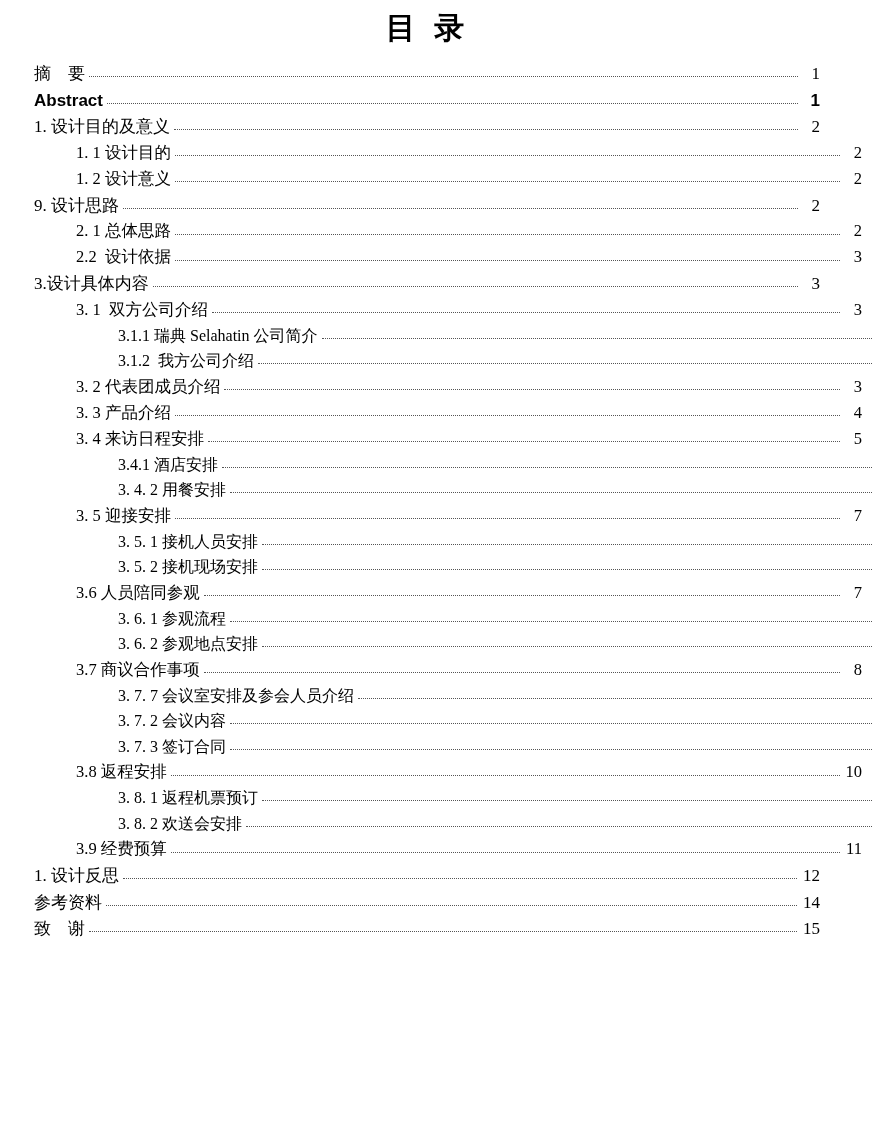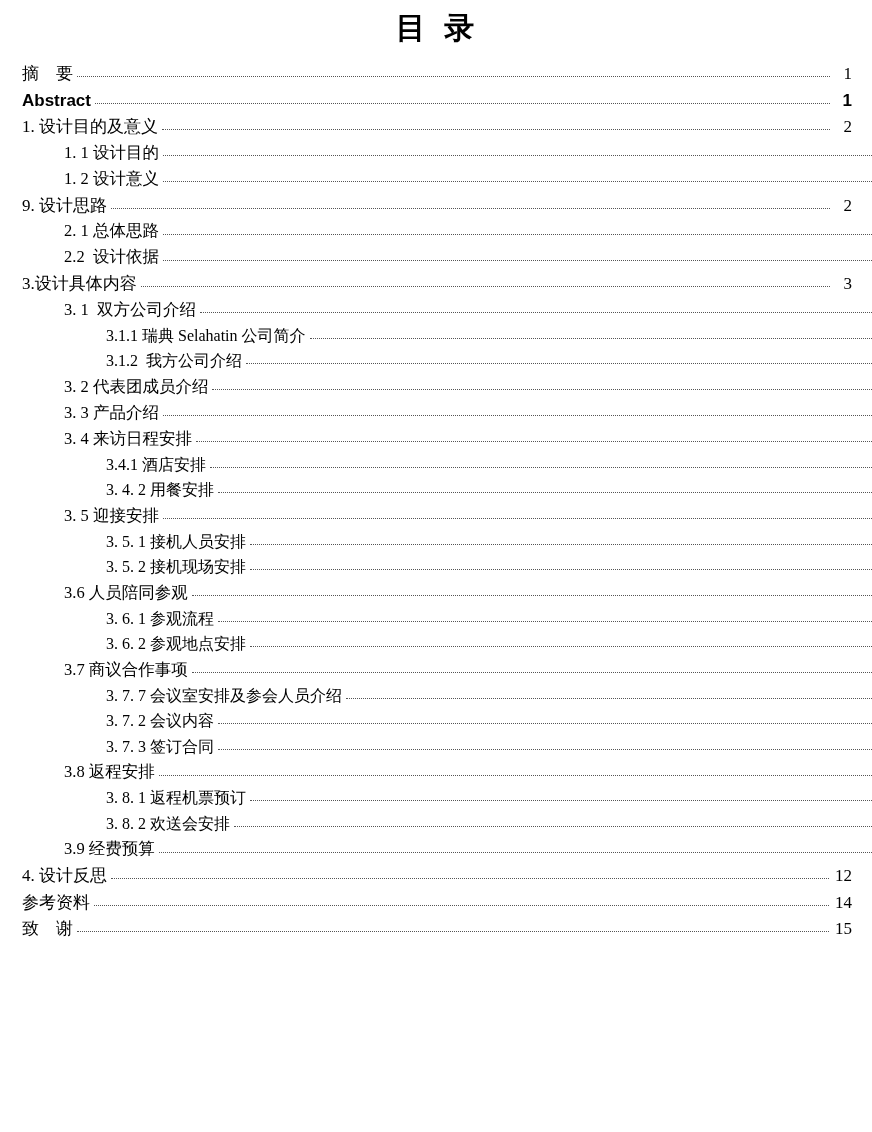--- a/index.html
+++ b/index.html
@@ -11,33 +11,33 @@
     width: 872px;
     height: 1132px;
     font-family: "Liberation Serif", "DejaVu Serif", serif;
     color: #000000;
     overflow: hidden;
   }
   .page {
     width: 872px;
     height: 1064px;
     box-sizing: border-box;
-    padding: 4px 16px 0 18px;
+    padding: 4px 36px 0 18px;
     position: relative;
   }
   .toc-title {
     text-align: center;
     font-size: 30px;
     font-weight: bold;
     letter-spacing: 4px;
     margin: 4px 0 16px 0;
     font-family: "DejaVu Serif", "Liberation Serif", serif;
   }
   .toc-list {
-    margin: 4px;
+    margin: 16px;
     padding: 0;
     list-style: none;
   }
   .toc-row {
     display: flex;
     align-items: flex-end;
     width: 100%;
     line-height: 1.0;
     margin-bottom: 9.5px;
   }
@@ -210,21 +210,21 @@
       <li class="toc-row lvl-3">
         <span class="toc-label">3. 8. 2 欢送会安排</span>
         <span class="toc-dots"></span>
       </li>
       <li class="toc-row lvl-2">
         <span class="toc-label">3.9 经费预算</span>
         <span class="toc-dots"></span>
         <span class="toc-page">11</span>
       </li>
       <li class="toc-row lvl-1">
-        <span class="toc-label">4. 设计反思</span>
+        <span class="toc-label">1. 设计反思</span>
         <span class="toc-dots"></span>
         <span class="toc-page">12</span>
       </li>
       <li class="toc-row lvl-back">
         <span class="toc-label">参考资料</span>
         <span class="toc-dots"></span>
         <span class="toc-page">14</span>
       </li>
       <li class="toc-row lvl-back">
         <span class="toc-label">致    谢</span>

